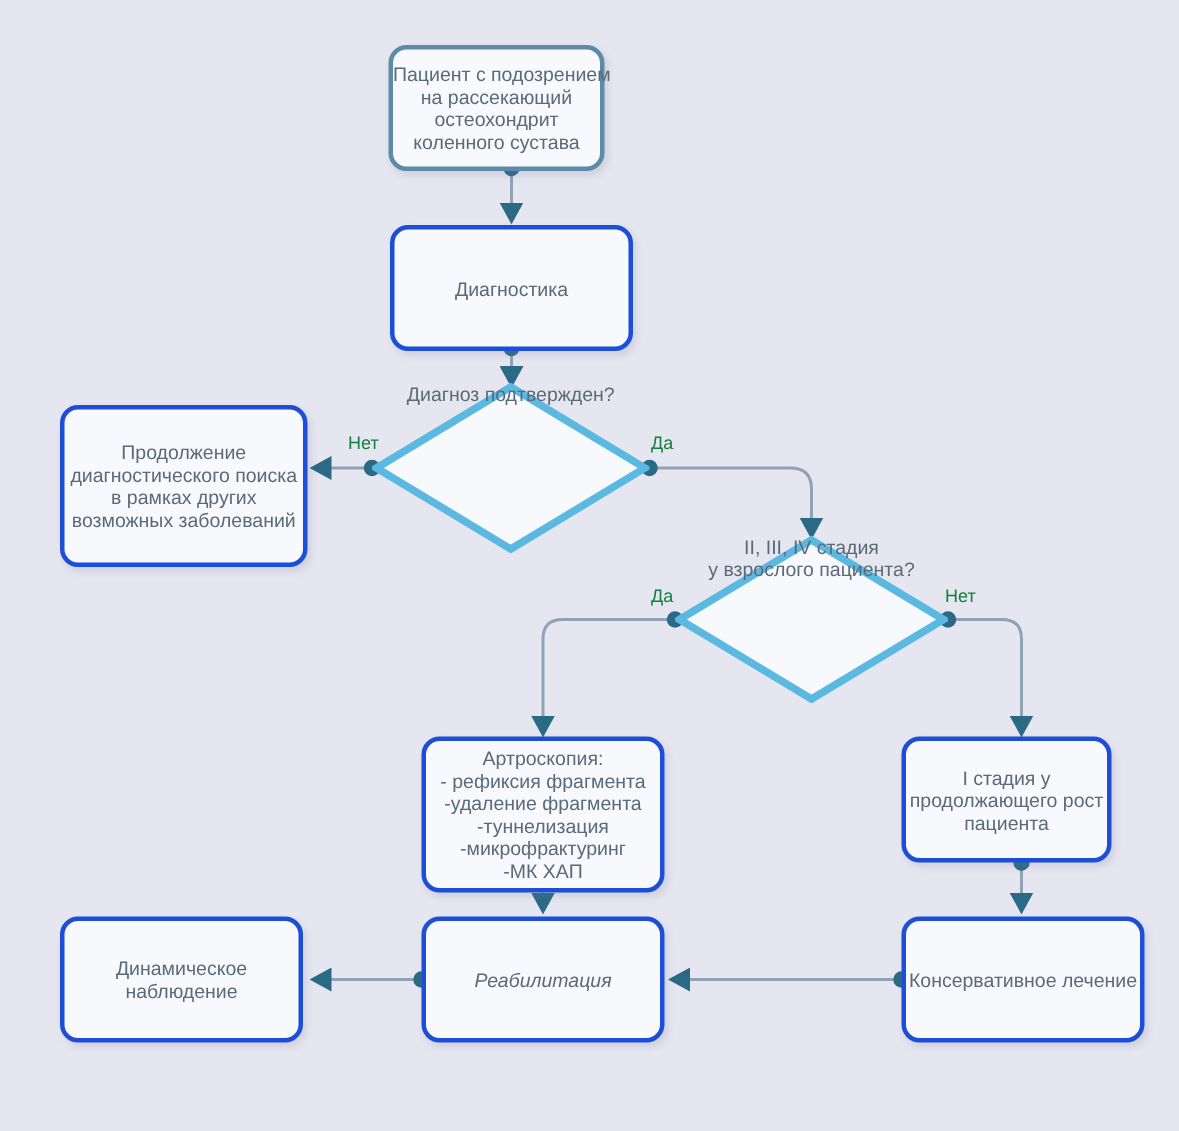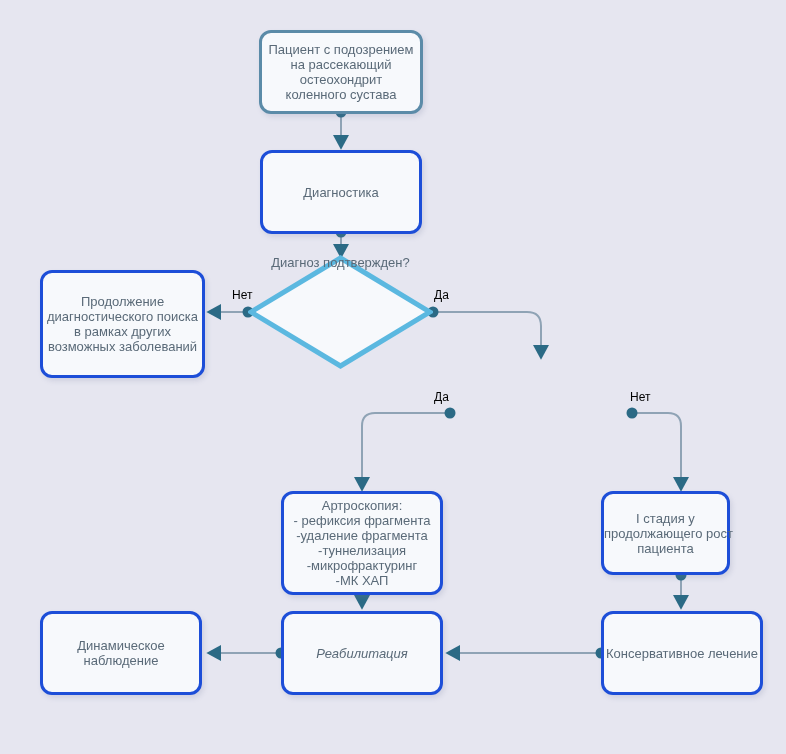--- a/index.html
+++ b/index.html
@@ -68,21 +68,21 @@
     position: relative;
     z-index: 2;
     color: #5a6a78;
     font-size: 13px;
     line-height: 15px;
     text-align: center;
     white-space: nowrap;
   }
   .edge-label {
     position: absolute;
-    color: #000000;
+    color: #15803d;
     font-size: 12px;
     line-height: 14px;
     z-index: 4;
     white-space: nowrap;
   }
 </style>
 </head>
 <body>
 
 <div id="canvas">
@@ -138,45 +138,51 @@
       <path d="M 601 653 L 448 653" stroke="#8fa3b5" stroke-width="2" fill="none" marker-end="url(#arrow)"></path>
       <circle cx="601" cy="653" r="5.5" fill="#2b6a85"></circle>
     </g>
 
     <g>
       <path d="M 281 653 L 209 653" stroke="#8fa3b5" stroke-width="2" fill="none" marker-end="url(#arrow)"></path>
       <circle cx="281" cy="653" r="5.5" fill="#2b6a85"></circle>
     </g>
   </svg>
 
-  <div class="node box start" style="left:259px; top:30px; width:164px; height:84px;">
+  <div class="node box start" style="left:259px; top:30px; width:144px; height:84px;">
     <span class="label">Пациент с подозрением<br>на рассекающий<br>остеохондрит<br>коленного сустава</span>
   </div>
 
   <div class="node box" style="left:260px; top:150px; width:162px; height:84px;">
     <span class="label">Диагностика</span>
   </div>
 
   <div class="diamond-wrap" style="left:248px; top:255px; width:185px; height:114px;">
     <svg class="dshape" viewBox="0 0 185 114" preserveAspectRatio="none">
       <polygon points="92.5,3 182,57 92.5,111 3,57" fill="#f7f9fc" stroke="#5bb8e0" stroke-width="5"></polygon>
     </svg>
     <span class="dlabel">Диагноз подтвержден?</span>
   </div>
 
   <div class="node box" style="left:40px; top:270px; width:165px; height:108px;">
     <span class="label">Продолжение<br>диагностического поиска<br>в рамках других<br>возможных заболеваний</span>
   </div>
 
+  <div class="diamond-wrap" style="left:450px; top:357px; width:182px; height:112px;">
+    <svg class="dshape" viewBox="0 0 182 112" preserveAspectRatio="none">
+      <polygon points="91,3 179,56 91,109 3,56" fill="#f7f9fc" stroke="#5bb8e0" stroke-width="5"></polygon>
+    </svg>
+    <span class="dlabel">II, III, IV стадия<br>у взрослого пациента?</span>
+  </div>
 
   <div class="node box" style="left:281px; top:491px; width:162px; height:104px;">
     <span class="label">Артроскопия:<br>- рефиксия фрагмента<br>-удаление фрагмента<br>-туннелизация<br>-микрофрактуринг<br>-МК ХАП</span>
   </div>
 
-  <div class="node box" style="left:601px; top:491px; width:129px; height:84px;">
+  <div class="node box" style="left:601px; top:491px; width:140px; height:84px;">
     <span class="label">I стадия у<br>продолжающего рост<br>пациента</span>
   </div>
 
   <div class="node box" style="left:281px; top:611px; width:162px; height:84px;font-style:italic;">
     <span class="label">Реабилитация</span>
   </div>
 
   <div class="node box" style="left:40px; top:611px; width:162px; height:84px;">
     <span class="label">Динамическое<br>наблюдение</span>
   </div>

